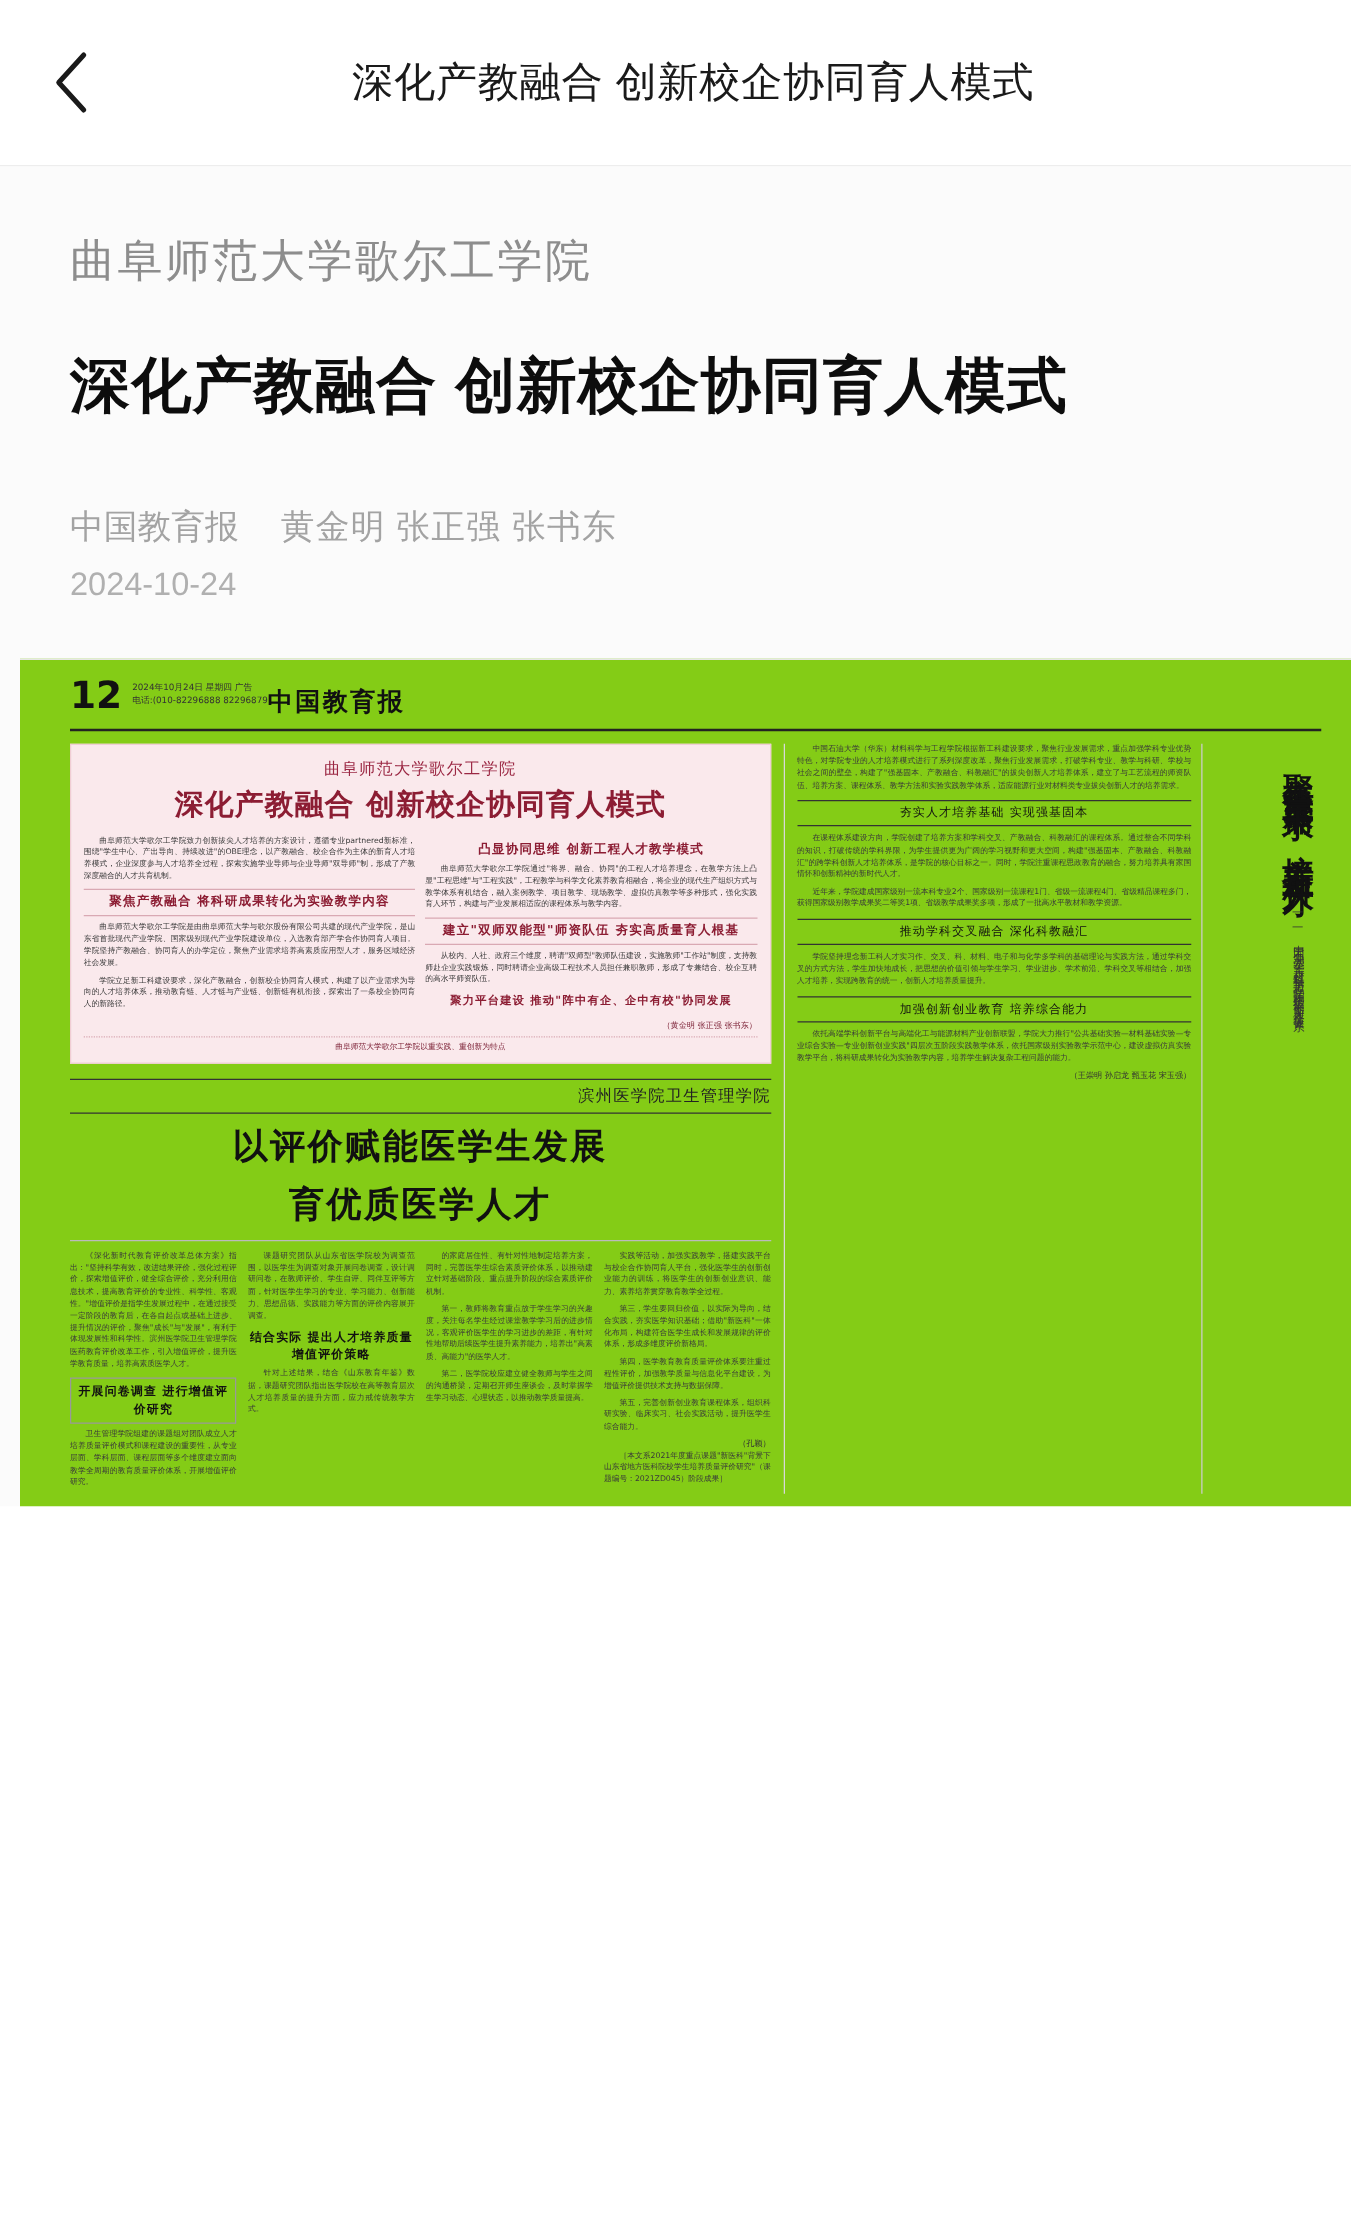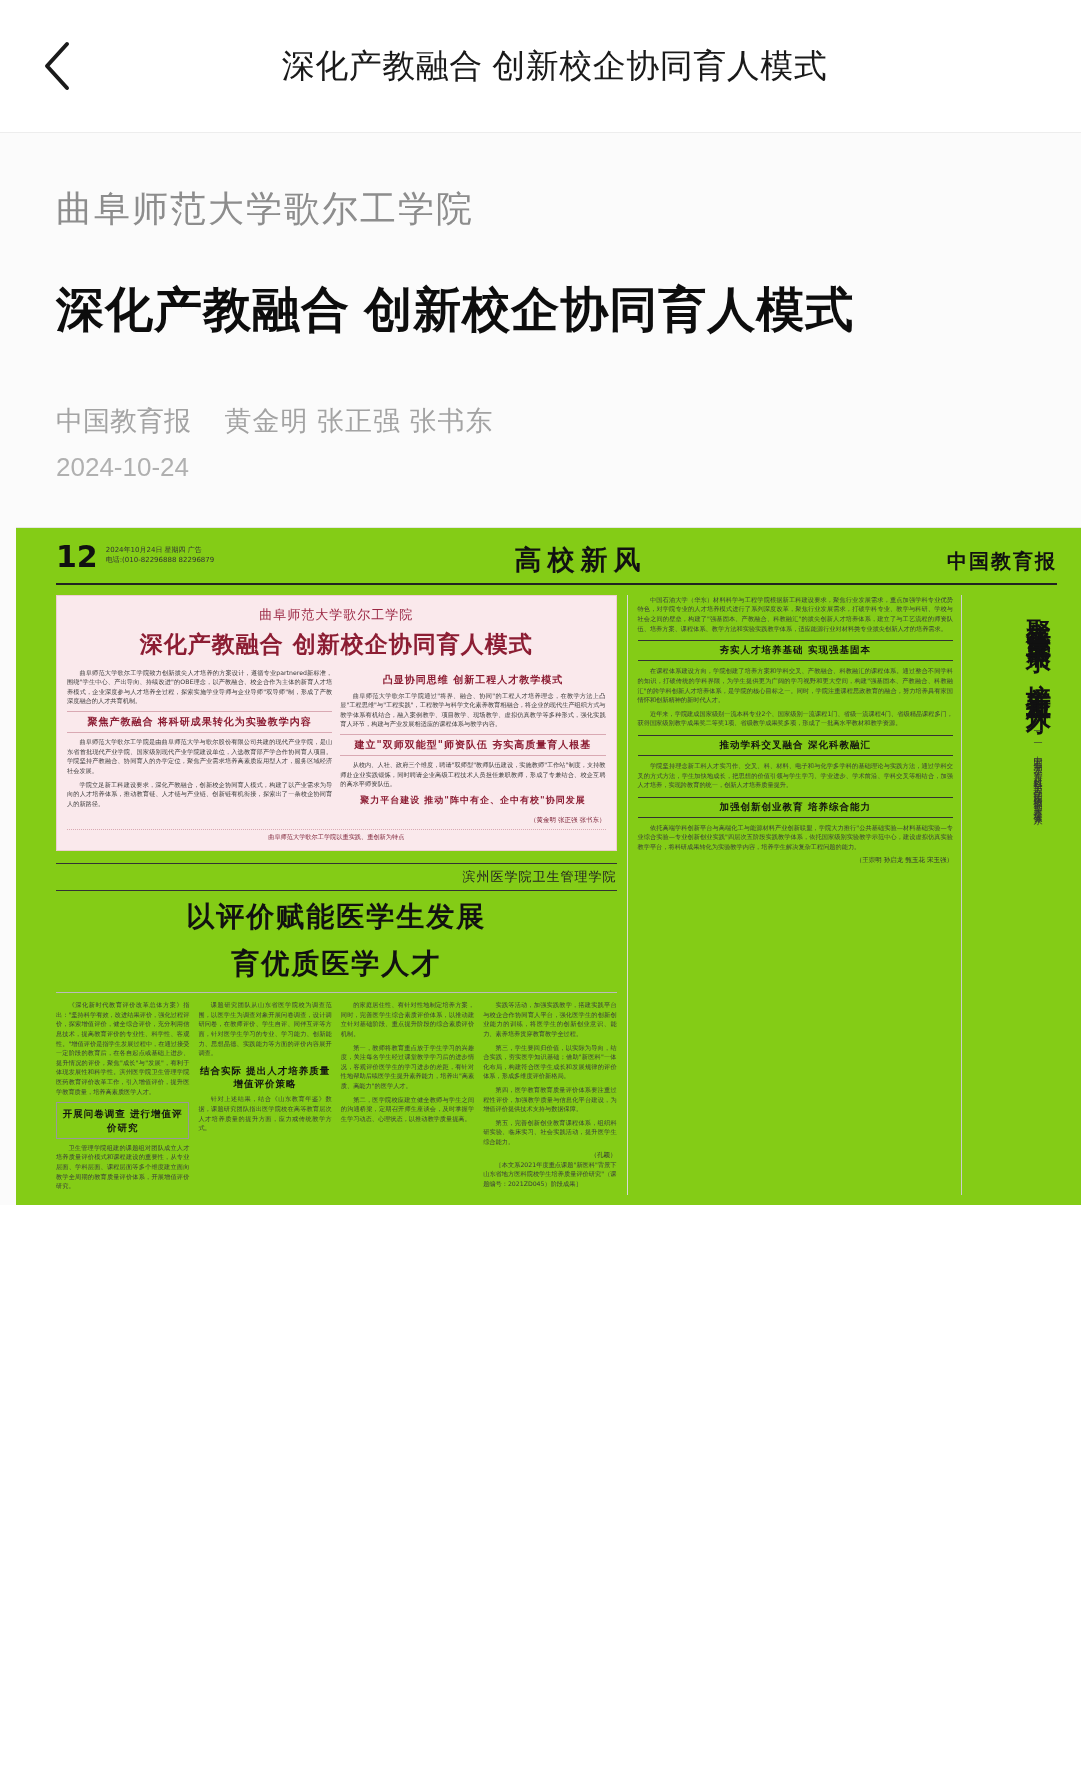--- a/index.html
+++ b/index.html
@@ -251,21 +251,21 @@
   }
   .midh.frame {
     border: 1px solid #999;
     padding: 4px 2px;
   }
 
   
   .col-r-text { flex: 1 1 auto; }
   .r-h {
     font-size: 9.5px;
-    font-weight: 700;
+    font-weight: 400;
     color: #111;
     text-align: center;
     margin: 7px 0 5px 0;
     letter-spacing: 1px;
   }
   .r-h.rule {
     border-top: 1px solid #333;
     border-bottom: 1px solid #333;
     padding: 3px 0;
   }
@@ -328,21 +328,20 @@
 
     <div class="scan-wrap">
       <div class="scan">
 
         <div class="scan-head">
           <div class="scan-pageno">12</div>
           <div class="scan-issue">
             <div>2024年10月24日  星期四   广告</div>
             <div>电话:(010-82296888  82296879</div>
           </div>
-          <div class="scan-section">高校新风</div>
           <div class="scan-brand">中国教育报</div>
         </div>
 
         <div class="scan-body">
 
           <div class="col-left">
 
             <div class="pink-box">
               <div class="pb-kicker">曲阜师范大学歌尔工学院</div>
               <div class="pb-title">深化产教融合  创新校企协同育人模式</div>

